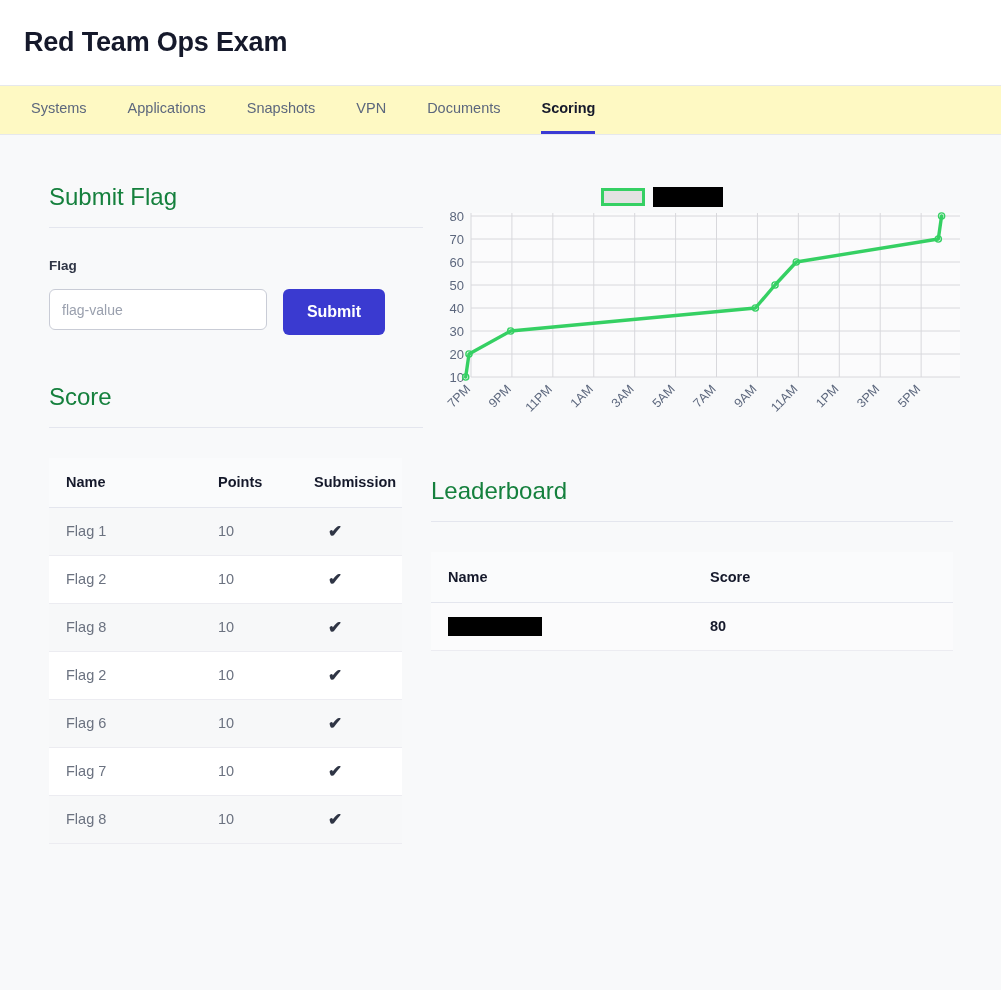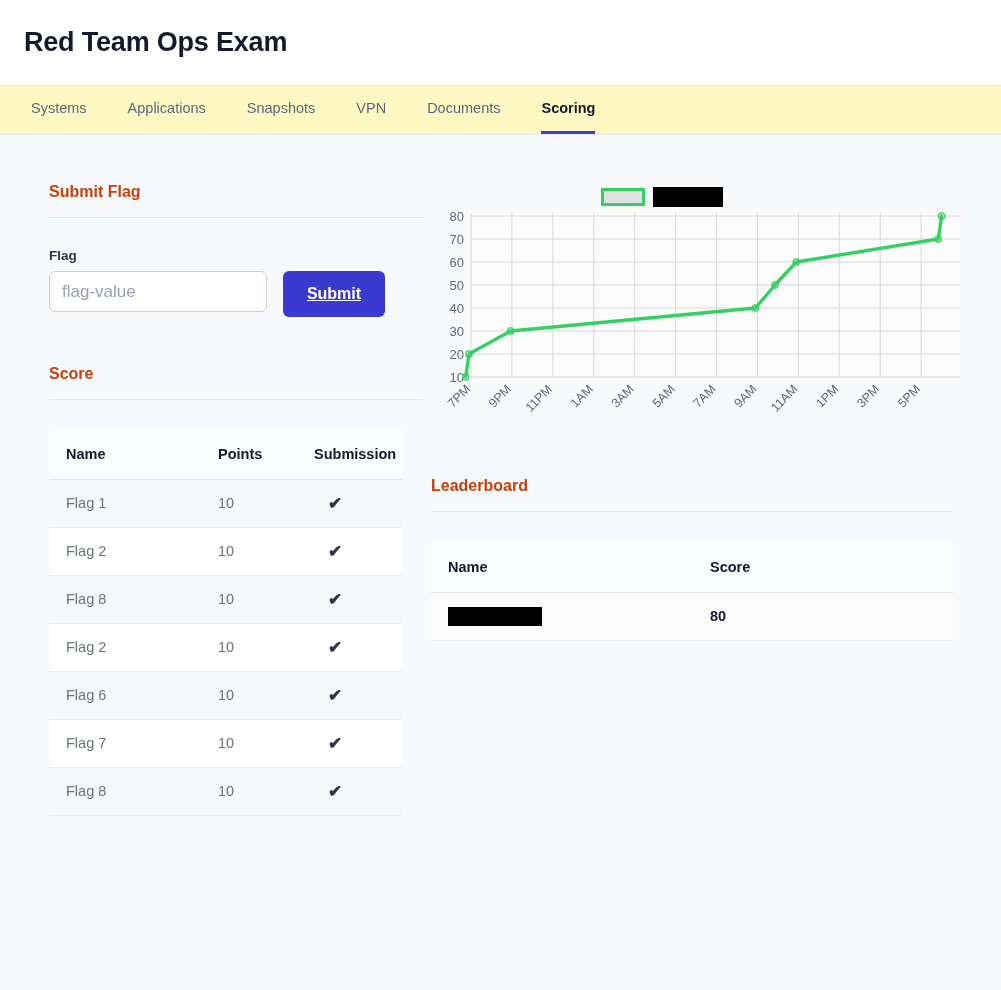--- a/index.html
+++ b/index.html
@@ -67,65 +67,64 @@
     padding: 48px 0 0 49px;
     position: relative;
   }
   #right-col {
     flex: 1;
     padding: 48px 30px 0 8px;
     position: relative;
   }
 
   .section-title {
-    font-size: 16px;
-    font-weight: bold;
-    color: #c2410c;
+    font-size: 24px;
+    font-weight: normal;
+    color: #15803d;
     margin: 0 0 16px 0;
   }
   .section-rule {
     height: 1px;
     background: #e4e6ee;
     margin-bottom: 30px;
   }
 
   
   #flag-label {
     font-size: 13.5px;
     font-weight: bold;
     color: #2f3545;
-    margin-bottom: 8px;
+    margin-bottom: 16px;
   }
   #flag-form-row { display: flex; align-items: flex-start; gap: 16px; }
   #flag-input {
     width: 218px;
     height: 41px;
     border: 1px solid #c9ccd6;
     border-radius: 6px;
     background: #fff;
     padding: 0 12px;
-    font-size: 17px;
+    font-size: 14px;
     font-family: "Liberation Sans", sans-serif;
     color: #2f3545;
     outline: none;
   }
   #flag-input::placeholder { color: #9aa0ae; }
   #submit-button {
     height: 46px;
     min-width: 102px;
     background: #3a3ad0;
     color: #ffffff;
     border: none;
     border-radius: 6px;
     font-size: 16px;
     font-weight: bold;
     font-family: "Liberation Sans", sans-serif;
     cursor: pointer;
     padding: 0 18px;
-    text-decoration: underline;
   }
 
   
   #flags-section { margin-top: 48px; }
   #flags-scroll {
     width: 353px;
     overflow: hidden;
     position: relative;
     background: #fcfcfd;
   }

